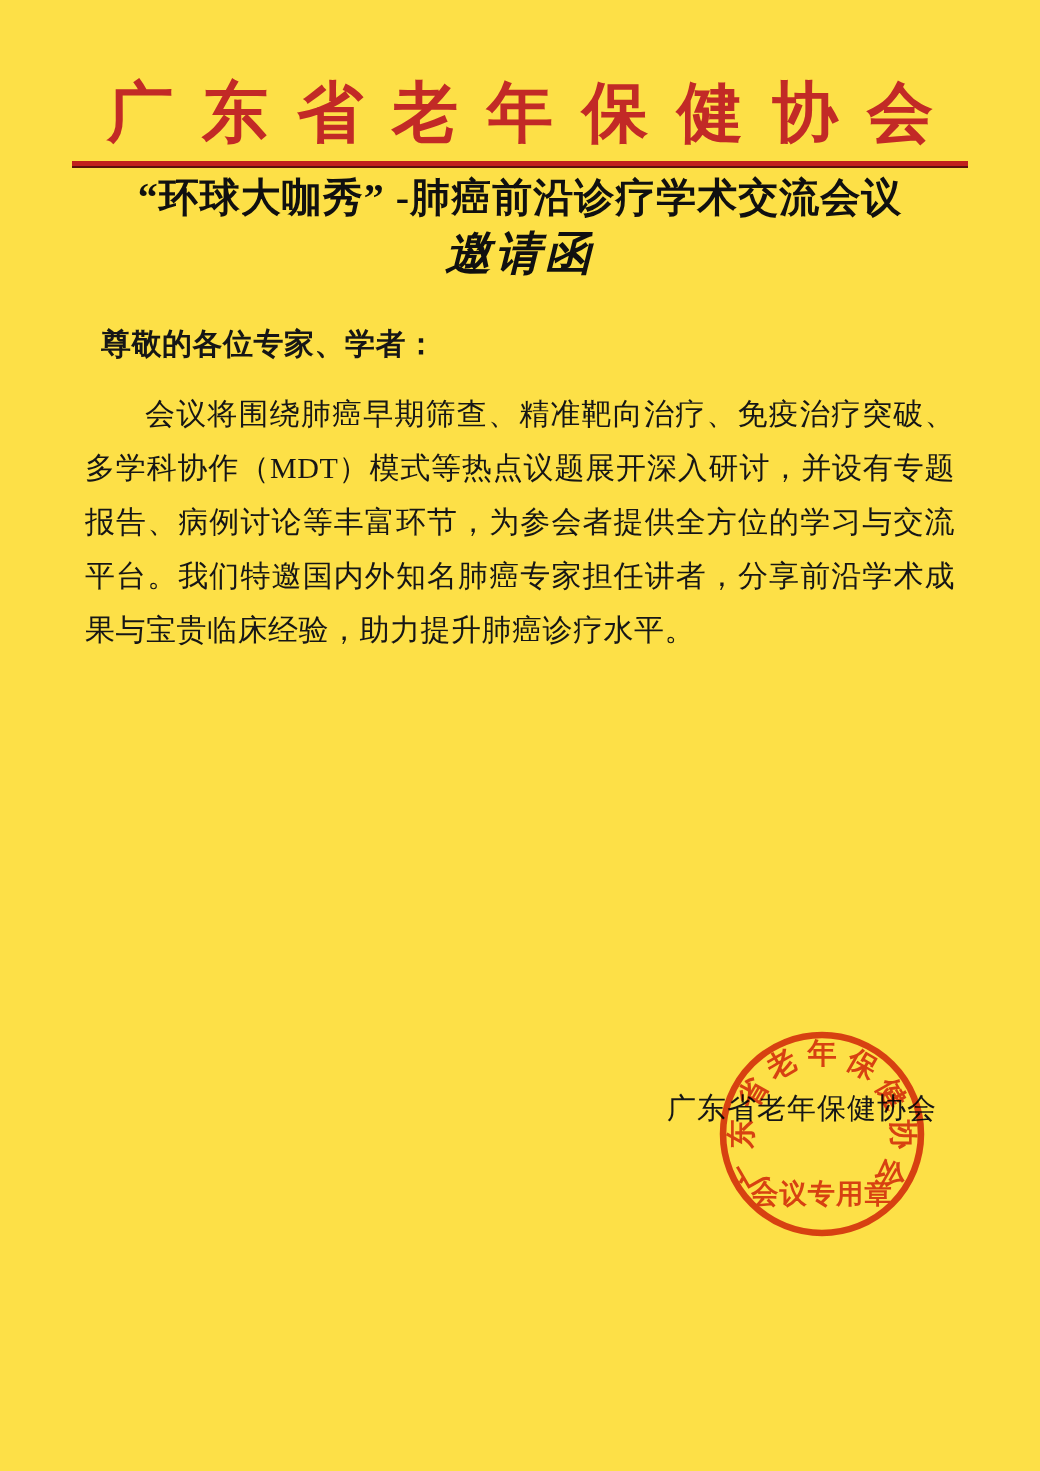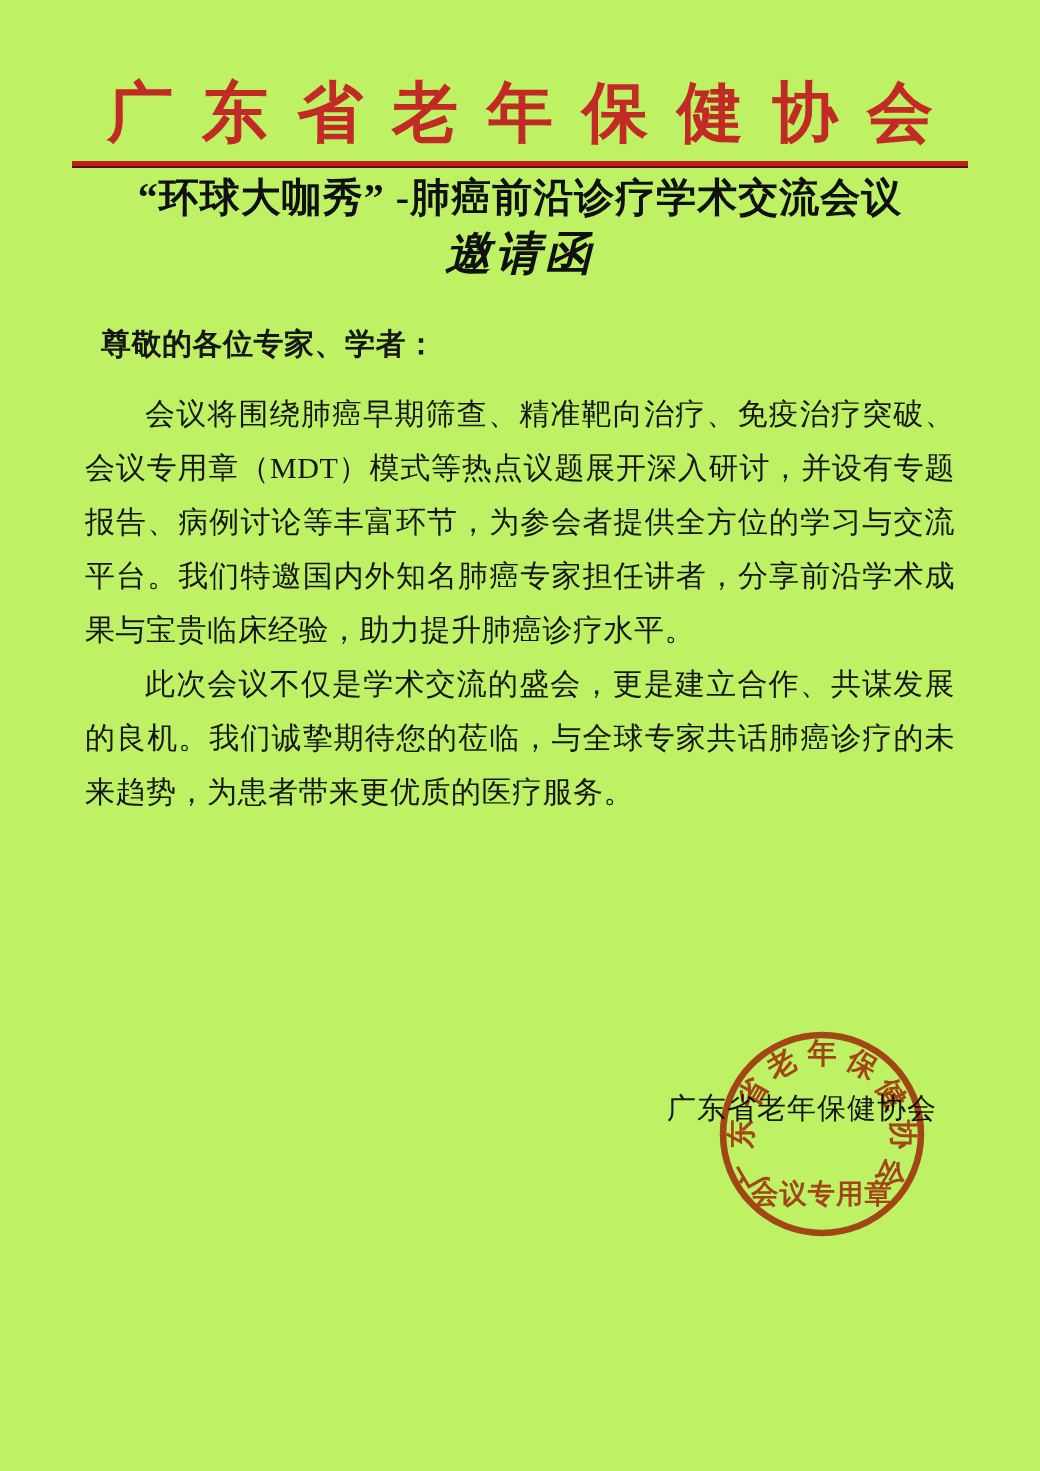--- a/index.html
+++ b/index.html
@@ -1,21 +1,21 @@
 <!DOCTYPE html>
 <html lang="zh"><head>
 <meta charset="utf-8">
 <style>
   html, body { margin: 0; padding: 0; background: #e8e8e8; }
   .page {
     position: relative;
     width: 1040px;
     height: 1471px;
     margin: 0 auto;
-    background: #bef264;
+    background: #fde047;
     overflow: hidden;
     font-family: "Liberation Serif", "DejaVu Serif", serif;
     color: #161616;
   }
   
   .letterhead {
     position: absolute;
     top: 68px;
     left: 0;
     width: 100%;
@@ -114,22 +114,21 @@
 
   <div class="letterhead-rule"></div>
 
   <div class="doc-title">
     <div class="doc-title-line1">“环球大咖秀” -肺癌前沿诊疗学术交流会议</div>
     <div class="doc-title-line2">邀请函</div>
   </div>
 
   <div class="body-text">
     <p class="salutation">尊敬的各位专家、学者：</p>
-    <p class="para">会议将围绕肺癌早期筛查、精准靶向治疗、免疫治疗突破、会议专用章（MDT）模式等热点议题展开深入研讨，并设有专题报告、病例讨论等丰富环节，为参会者提供全方位的学习与交流平台。我们特邀国内外知名肺癌专家担任讲者，分享前沿学术成果与宝贵临床经验，助力提升肺癌诊疗水平。</p>
-    <p class="para">此次会议不仅是学术交流的盛会，更是建立合作、共谋发展的良机。我们诚挚期待您的莅临，与全球专家共话肺癌诊疗的未来趋势，为患者带来更优质的医疗服务。</p>
+    <p class="para">会议将围绕肺癌早期筛查、精准靶向治疗、免疫治疗突破、多学科协作（MDT）模式等热点议题展开深入研讨，并设有专题报告、病例讨论等丰富环节，为参会者提供全方位的学习与交流平台。我们特邀国内外知名肺癌专家担任讲者，分享前沿学术成果与宝贵临床经验，助力提升肺癌诊疗水平。</p>
   </div>
 
   <div class="signature-org">广东省老年保健协会</div>
 
 
   <svg class="stamp" viewBox="0 0 204 204" font-family="Liberation Serif, DejaVu Serif, serif">
     <circle cx="102" cy="102" r="98" fill="none" stroke="#d63a2c" stroke-width="6.5"></circle>
     <g font-weight="700">
         <text transform="translate(102 102) rotate(-120) translate(0 -70)" text-anchor="middle" font-size="29" fill="#d63a2c">广</text>
         <text transform="translate(102 102) rotate(-90) translate(0 -70)" text-anchor="middle" font-size="29" fill="#d63a2c">东</text>

